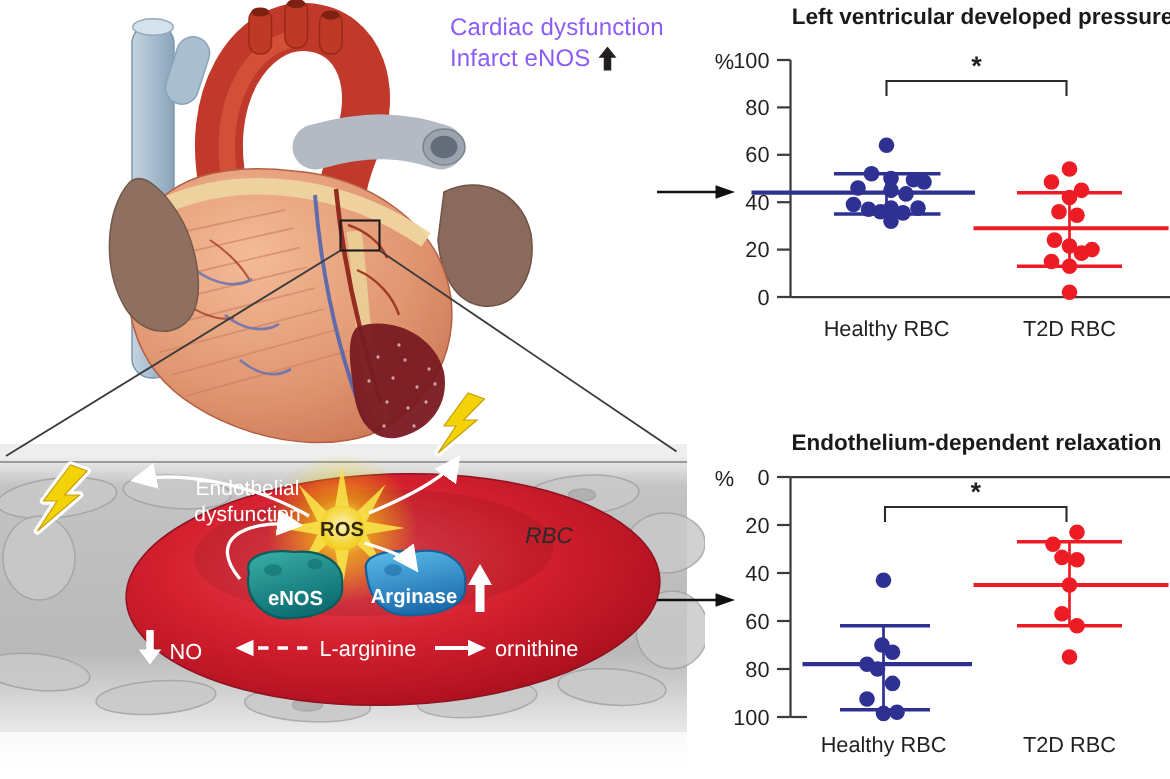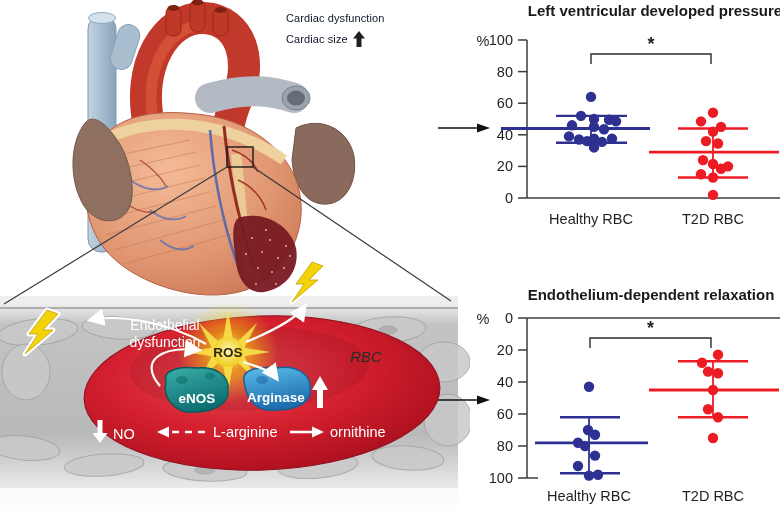--- a/index.html
+++ b/index.html
@@ -1,22 +1,22 @@
 <!DOCTYPE html>
 <html><head>
 <meta charset="utf-8">
 <style>
   html,body{margin:0;padding:0;background:#fff;}
   body{width:780px;height:519px;position:relative;overflow:hidden;
        font-family:"Liberation Sans",sans-serif;color:#231f20;}
   #figure-root{position:absolute;inset:0;}
   svg{position:absolute;left:0;top:0;}
   svg text{font-family:"Liberation Sans",sans-serif;}
-  .annotation{position:absolute;left:286px;top:8px;font-size:11px;line-height:21px;
-              color:#0f172a;letter-spacing:.1px;}
+  .annotation{position:absolute;left:300px;top:8px;font-size:16px;line-height:21px;
+              color:#8b5cf6;letter-spacing:.1px;}
   .annotation .row{display:flex;align-items:center;gap:4px;}
 </style>
 </head>
 <body>
 
 <div id="figure-root">
 
   <svg width="470" height="519" viewBox="0 0 470 519">
     <defs>
       <linearGradient id="wallGrad" x1="0" y1="0" x2="0" y2="1">
@@ -233,21 +233,21 @@
       <line x1="227" y1="167" x2="4" y2="304" stroke="#3a3a3a" stroke-width="1.2"></line>
       <line x1="253" y1="167" x2="451" y2="301" stroke="#3a3a3a" stroke-width="1.2"></line>
     </g>
   </svg>
 
   <div class="annotation">
     <div class="row">
         <span>Cardiac dysfunction</span>
       </div>
     <div class="row">
-      <span>Cardiac size</span>
+      <span>Infarct eNOS</span>
       <svg width="14" height="17" viewBox="0 0 14 17" style="position:static">
         <polygon points="7,0 13,7.5 9.5,7.5 9.5,16 4.5,16 4.5,7.5 1,7.5" fill="#231f20"></polygon>
       </svg>
     </div>
   </div>
 
   <svg id="charts-svg" width="780" height="519" viewBox="0 0 780 519">
     <text x="655" y="16" text-anchor="middle" font-size="15" font-weight="700" fill="#1a1a1a">Left ventricular developed pressure</text>
     <text x="651" y="300" text-anchor="middle" font-size="15" font-weight="700" fill="#1a1a1a">Endothelium-dependent relaxation</text>
     <text x="483" y="46" text-anchor="middle" font-size="14.5" fill="#231f20">%</text>

